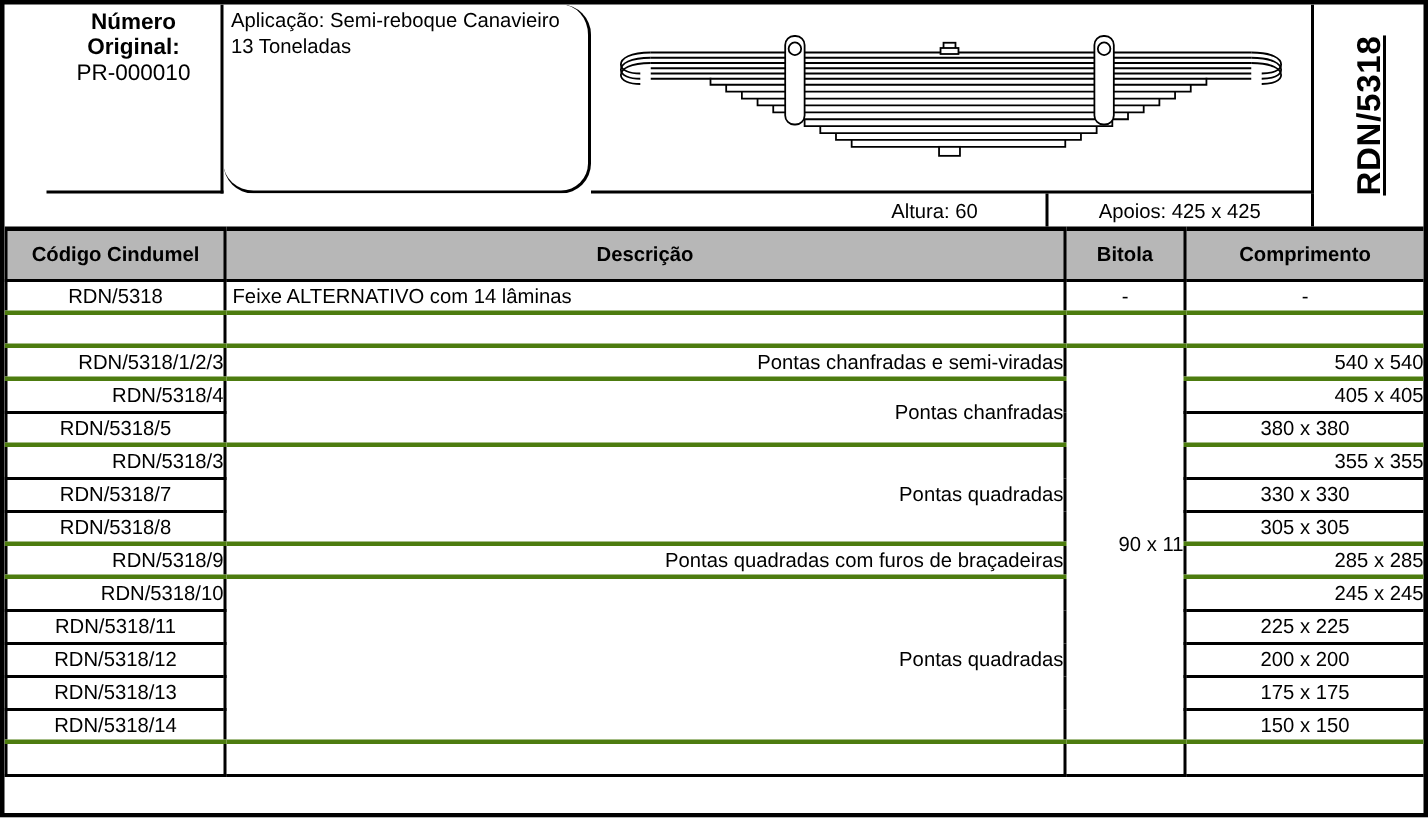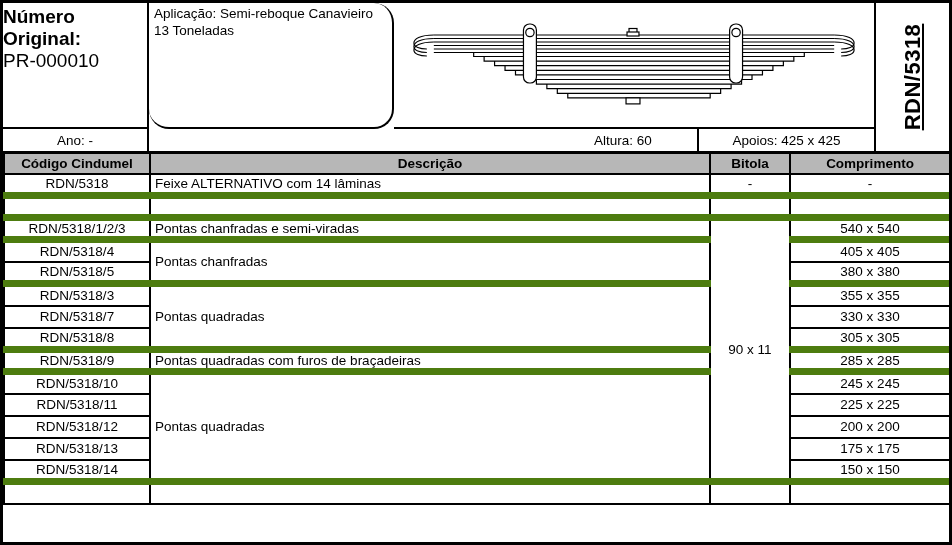--- a/index.html
+++ b/index.html
@@ -18,21 +18,21 @@
 
   
   .top-band {
     display: grid;
     grid-template-columns: 146px 245px 155px 150px 177px 1fr;
     grid-template-rows: 126px 22px;
     width: 100%;
   }
   .cell { border-right: 2px solid #000; border-bottom: 2px solid #000; overflow: hidden; }
 
-  .numero-cell { grid-column: 1; grid-row: 1; padding-top: 3px; font-size: 19px; }
+  .numero-cell { grid-column: 1; grid-row: 1; text-align: center; padding-top: 3px; font-size: 15px; margin-left: 28px; }
   .numero-cell .lbl { font-weight: bold; }
   .aplicacao-cell { grid-column: 2; grid-row: 1; padding: 3px 5px; font-size: 13.5px; line-height: 1.25; border-radius: 20px; }
   .drawing-cell { grid-column: 3 / span 3; grid-row: 1; position: relative; }
   .drawing-cell svg { display: block; width: 100%; height: 100%; }
   .rdn-cell { grid-column: 6; grid-row: 1 / span 2; position: relative; border-right: none; border-bottom: none; }
   .rdn-text {
     position: absolute; left: 50%; top: 50%;
     transform: translate(-50%, -50%) rotate(-90deg);
     font-size: 22px; font-weight: bold; text-decoration: underline;
     white-space: nowrap; letter-spacing: 0.5px;
@@ -54,34 +54,34 @@
   }
   table.spec col.c1 { width: 146px; }
   table.spec col.c2 { width: 560px; }
   table.spec col.c3 { width: 80px; }
   table.spec col.c4 { width: 160px; }
 
   table.spec th {
     background: #b7b7b7;
     border: 2px solid #000;
     border-top: 3px solid #000;
-    height: 21px;
+    height: 34px;
     font-size: 13.5px;
     font-weight: bold;
     text-align: center;
   }
   table.spec td {
     border: 2px solid #000;
     height: 22px;
     text-align: center;
     white-space: nowrap;
     overflow: hidden;
   }
   table.spec td.desc { text-align: left; padding-left: 4px; }
-  table.spec tr.g td { border-top: 7px solid #4d7c0f; }
+  table.spec tr.g td { border-top: 3px solid #4d7c0f; text-align: right; }
   .b { font-weight: normal; }
 </style>
 </head>
 <body>
 
 <div class="sheet">
 
   <div class="top-band">
 
     <div class="cell numero-cell">
@@ -144,21 +144,20 @@
           <rect x="234" y="29" width="12" height="4"></rect>
         </g>
         <rect x="233" y="94.9" width="14" height="6" fill="#fff"></rect>
       </svg>
     </div>
 
     <div class="cell rdn-cell">
       <span class="rdn-text">RDN/5318</span>
     </div>
 
-    <div class="cell r2 ano-cell">Ano: -</div>
     <div class="cell r2 altura-cell">Altura: 60</div>
     <div class="cell r2 apoios-cell">Apoios: 425 x 425</div>
   </div>
 
   <table class="spec">
     <colgroup>
         <col class="c1">
         <col class="c2">
         <col class="c3">
         <col class="c4">

